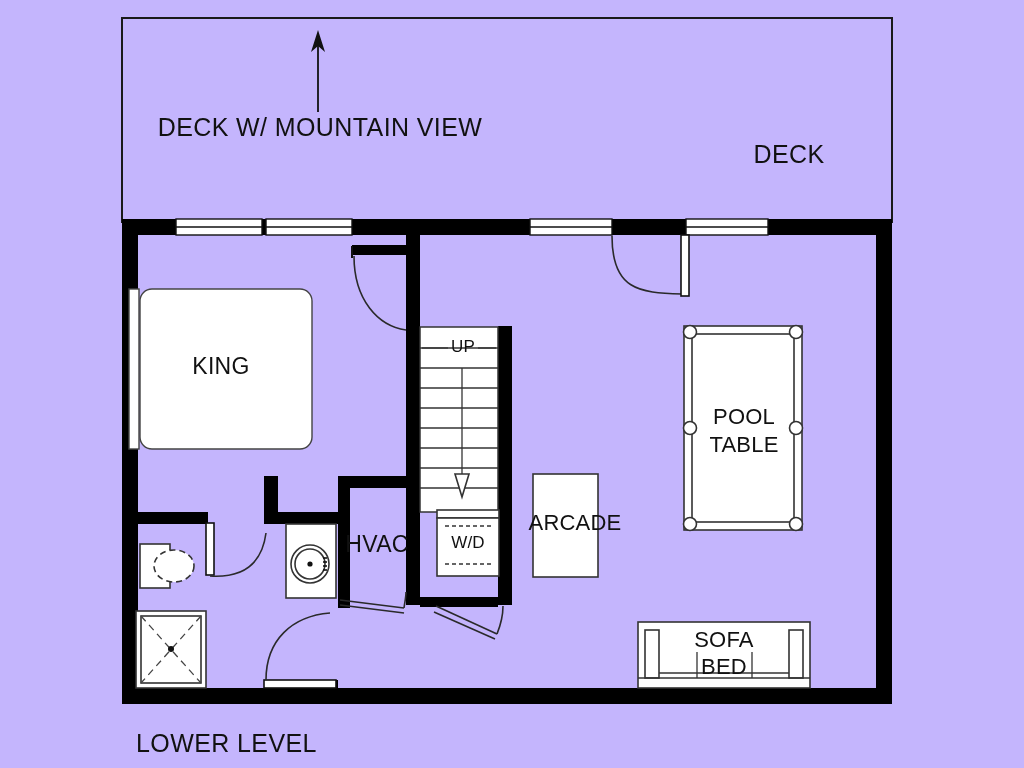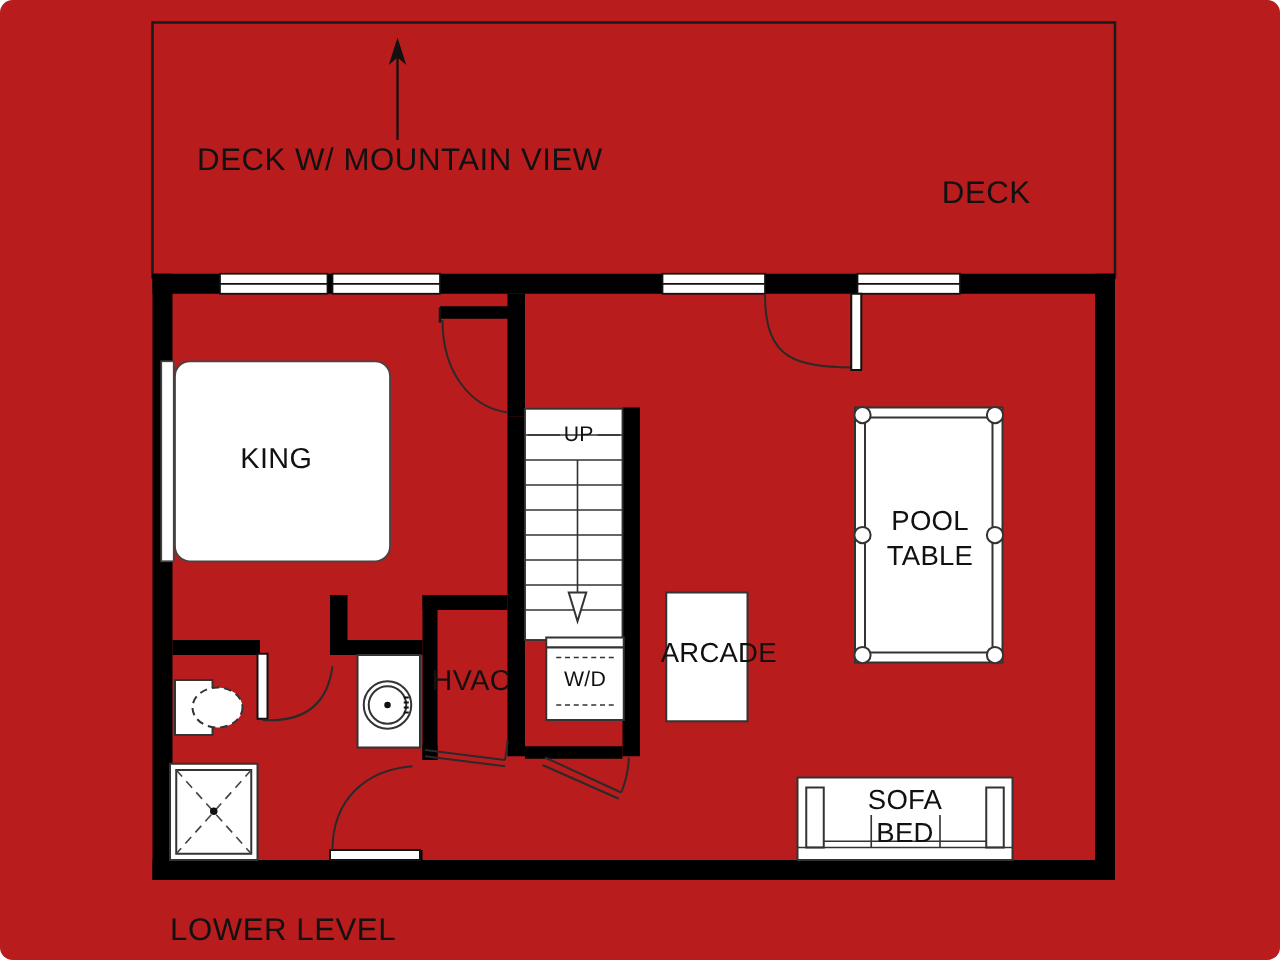--- a/index.html
+++ b/index.html
@@ -10,22 +10,21 @@
   body {
     width: 1024px;
     height: 768px;
     font-family: "Liberation Sans", sans-serif;
     overflow: hidden;
   }
   #plan-root {
     position: relative;
     width: 1024px;
     height: 768px;
-    background: #b91c1c;
-    border-radius: 10px;
+    background: #c4b5fd;
   }
   svg#floorplan {
     display: block;
     width: 1024px;
     height: 768px;
   }
   .wall-thick { fill: #000000; stroke: none; }
   .wall-thin  { fill: none; stroke: #1a1a1a; stroke-width: 2; }
   .hairline-l { fill: none; stroke: #333333; stroke-width: 1.3; }
   .furn       { fill: #ffffff; stroke: #333333; stroke-width: 1.6; }

